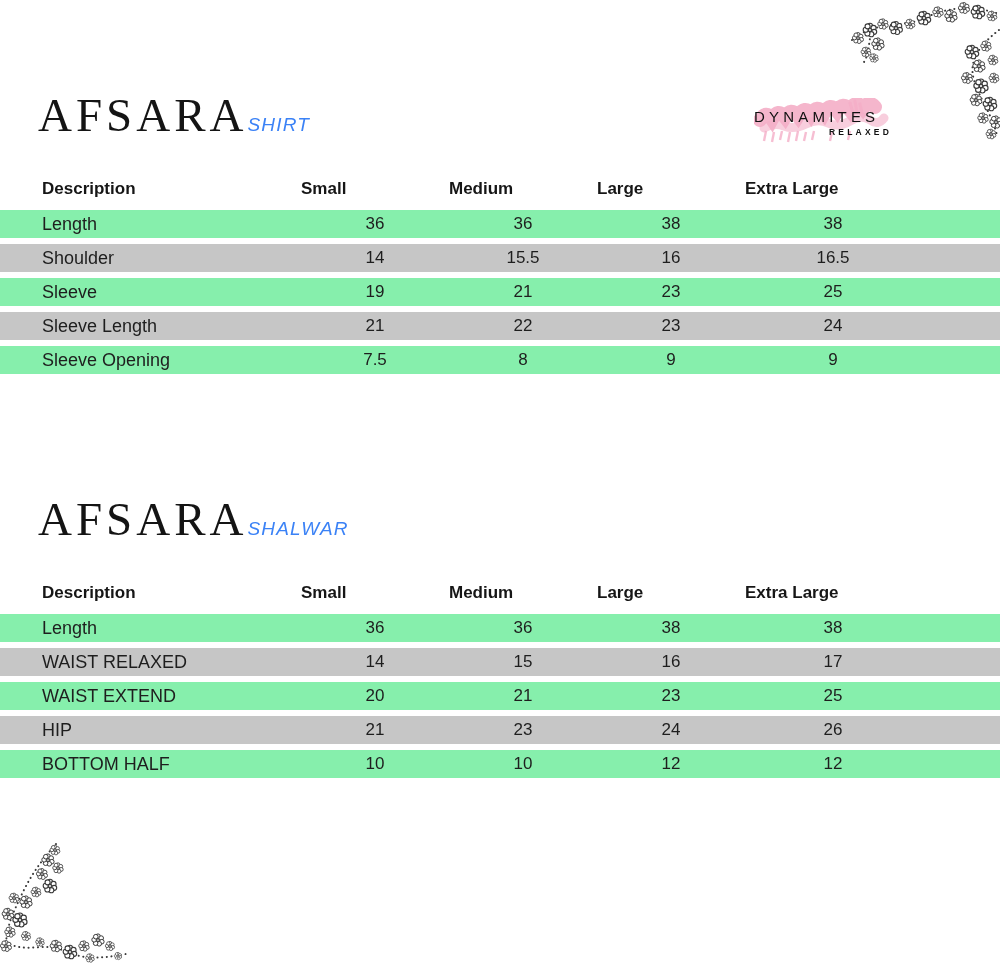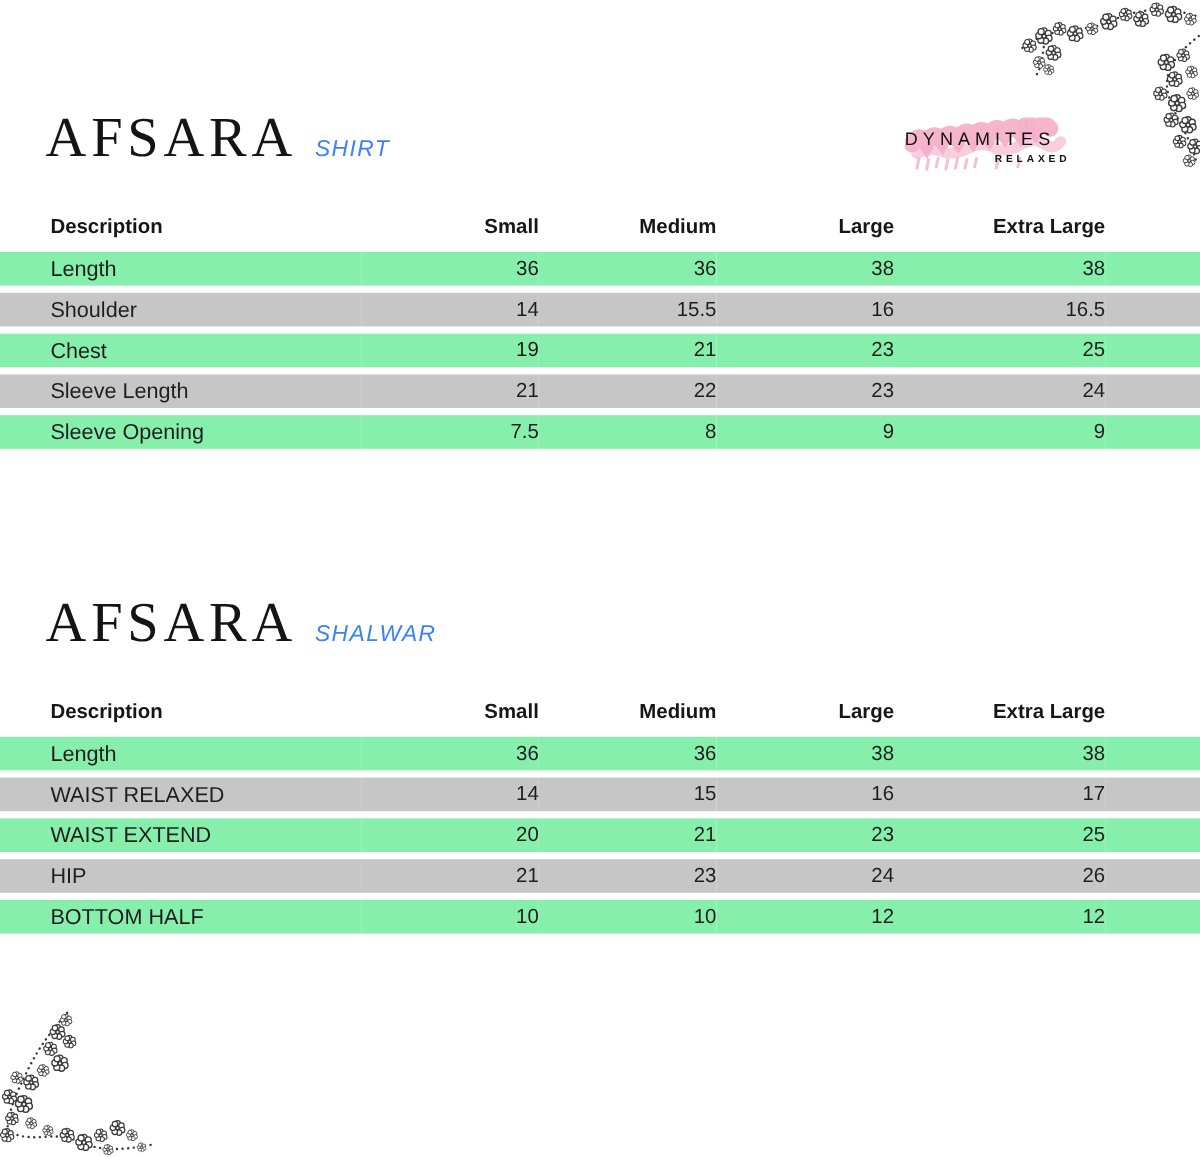--- a/index.html
+++ b/index.html
@@ -5,21 +5,21 @@
   html,body{margin:0;padding:0;background:#ffffff;}
   .sheet{
     position:relative;
     width:1000px;height:964px;
     background:#ffffff;
     overflow:hidden;
     font-family:"Liberation Sans",sans-serif;
     color:#1b1b1b;
   }
   
-  .title-row{position:absolute;left:38px;display:flex;align-items:baseline;gap:15px;}
+  .title-row{position:absolute;left:38px;display:flex;align-items:baseline;}
   .title-row.t1{top:92px;}
   .title-row.t2{top:496px;}
   .afsara{
     font-family:"Liberation Serif","DejaVu Serif",serif;
     font-size:47px;line-height:1;font-weight:400;
     letter-spacing:4px;color:#141414;
   }
   .variant{
     font-style:italic;font-size:19px;font-weight:500;
     letter-spacing:1.2px;color:#3b82f6;
@@ -40,24 +40,24 @@
   
   .size-table{
     position:absolute;left:0;width:1000px;
     border-collapse:separate;border-spacing:0 6px;
     table-layout:fixed;
   }
   .size-table.tab1{top:168px;}
   .size-table.tab2{top:572px;}
   .size-table th{
     font-size:17px;font-weight:700;height:30px;
-    text-align:right;padding:0;color:#161616;
+    text-align:left;padding:0;color:#161616;
   }
   .size-table td{
-    font-size:17px;height:28px;text-align:right;
+    font-size:17px;height:28px;text-align:center;
     padding:0;color:#1e1e1e;
   }
   .size-table th.desc,.size-table td.desc{text-align:left;padding-left:42px;}
   .size-table td.desc{font-size:18px;}
   tr.r-light td{background:#86efac;}
   tr.r-dark td{background:#c6c6c6;}
   
   .decor{position:absolute;}
   .decor.tr{top:0;right:0;}
   .decor.bl{left:0;bottom:0;}
@@ -196,21 +196,21 @@
       </tr>
       <tr class="r-dark">
         <td class="desc">Shoulder</td>
         <td>14</td>
         <td>15.5</td>
         <td>16</td>
         <td>16.5</td>
         <td></td>
       </tr>
       <tr class="r-light">
-        <td class="desc">Chest</td>
+        <td class="desc">Sleeve</td>
         <td>19</td>
         <td>21</td>
         <td>23</td>
         <td>25</td>
         <td></td>
       </tr>
       <tr class="r-dark">
         <td class="desc">Sleeve Length</td>
         <td>21</td>
         <td>22</td>

